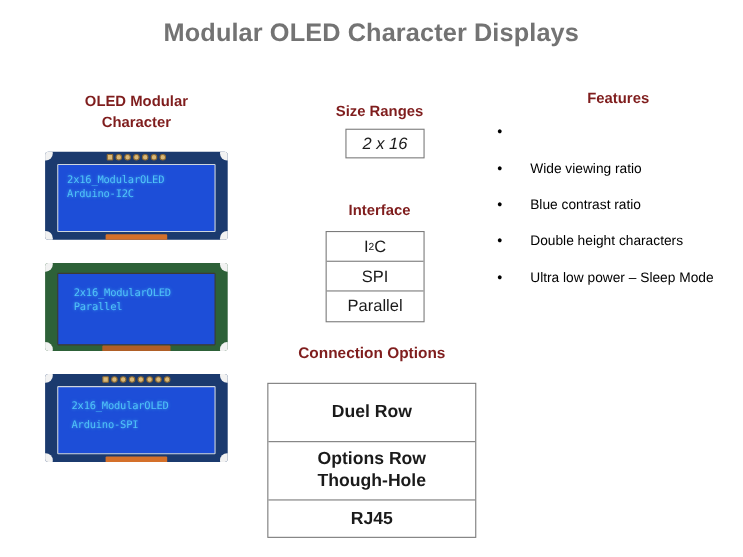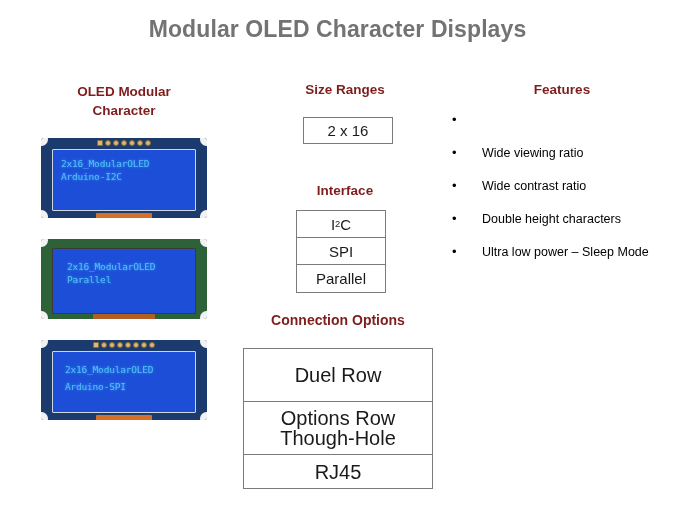--- a/index.html
+++ b/index.html
@@ -128,30 +128,30 @@
     border-bottom: 1px solid #7b7b7b;
     display: flex;
     align-items: center;
     justify-content: center;
     text-align: center;
     color: #1a1a1a;
   }
   .tbl .row:last-child { border-bottom: none; }
 
   
-  #size-table { left: 303px; top: 117px; width: 90px; height: 27px; }
+  #size-table { left: 314px; top: 117px; width: 72px; height: 27px; font-style: italic; }
   #size-table .row { height: 100%; font-size: 15px; }
 
   
   #iface-table { left: 296px; top: 210px; width: 90px; }
   #iface-table .row { height: 27px; font-size: 15px; }
 
   
   #conn-table { left: 243px; top: 348px; width: 190px; }
-  #conn-table .row { font-size: 20px; line-height: 20px; padding: 4px 0; }
+  #conn-table .row { font-size: 16px; line-height: 20px; padding: 4px 0; font-weight: bold; }
   #conn-table .row.two-line { height: 53px; }
   #conn-table .row.one-line { height: 33px; }
   #conn-table .row span { display: block; }
 
   sup { font-size: 0.62em; vertical-align: super; line-height: 0; }
 
   
   #features-list {
     position: absolute;
     left: 452px; top: 112px;
@@ -235,21 +235,21 @@
       <div class="pad"></div>
         <div class="pad"></div>
     </div>
     <div class="glass">
       <div class="glass-text" style="left:12px; top:11px;">2x16_ModularOLED</div>
       <div class="glass-text" style="left:12px; top:28px;">Arduino-SPI</div>
     </div>
     <div class="fpc"></div>
   </div>
 
-  <div class="col-head" style="left:260px; top:82px; width:170px;">Size Ranges</div>
+  <div class="col-head" style="left:260px; top:93px; width:170px;">Size Ranges</div>
 
   <div class="tbl" id="size-table">
     <div class="row">2 x 16</div>
   </div>
 
   <div class="col-head" style="left:260px; top:183px; width:170px;">Interface</div>
 
   <div class="tbl" id="iface-table">
     <div class="row">
         <span>I</span>
@@ -284,21 +284,21 @@
   <div id="features-list">
     <div class="feature">
       <span class="bullet">•</span>
     </div>
     <div class="feature">
       <span class="bullet">•</span>
       <span class="ftext">Wide viewing  ratio</span>
     </div>
     <div class="feature">
       <span class="bullet">•</span>
-      <span class="ftext">Wide contrast ratio</span>
+      <span class="ftext">Blue contrast ratio</span>
     </div>
     <div class="feature">
       <span class="bullet">•</span>
       <span class="ftext">Double height characters</span>
     </div>
     <div class="feature">
       <span class="bullet">•</span>
       <span class="ftext">Ultra low power – Sleep Mode</span>
     </div>
   </div>

